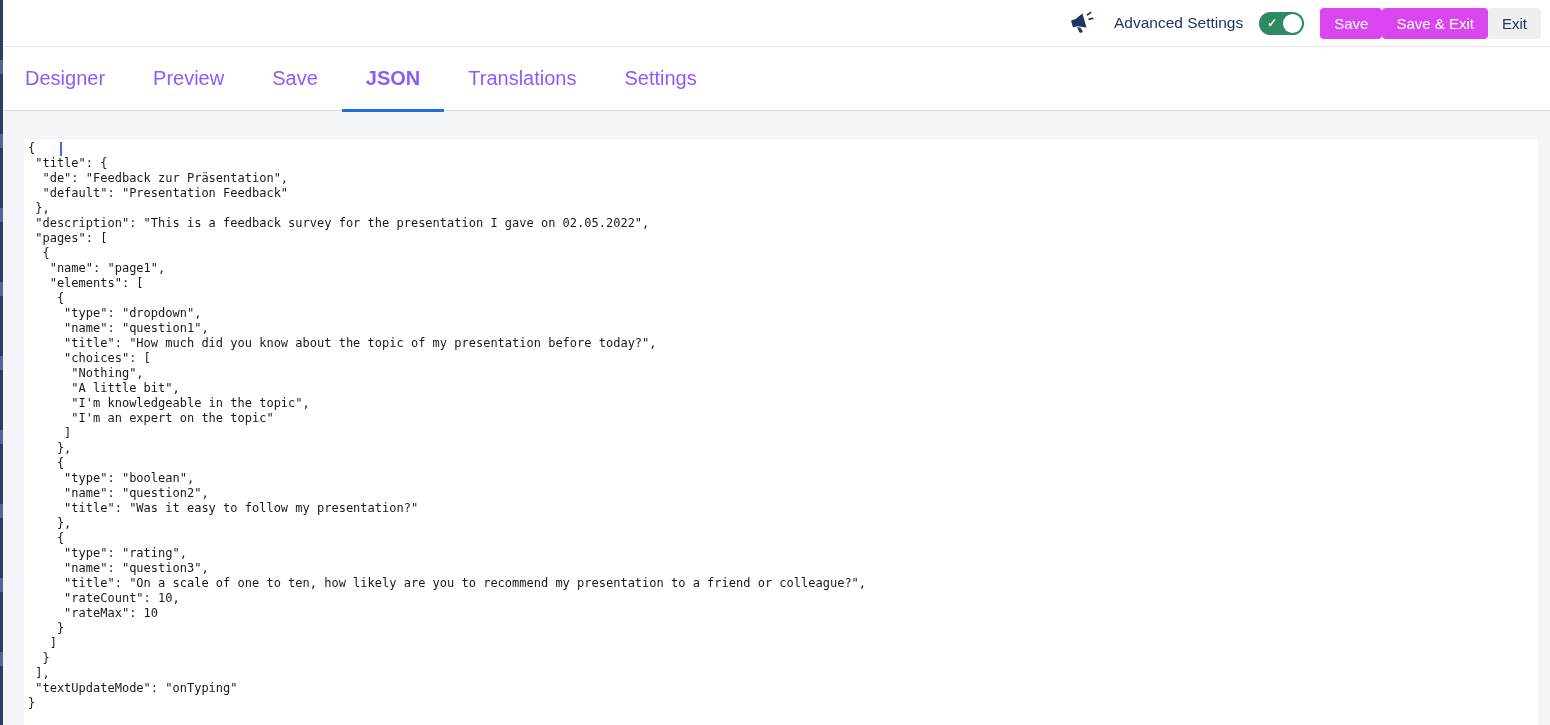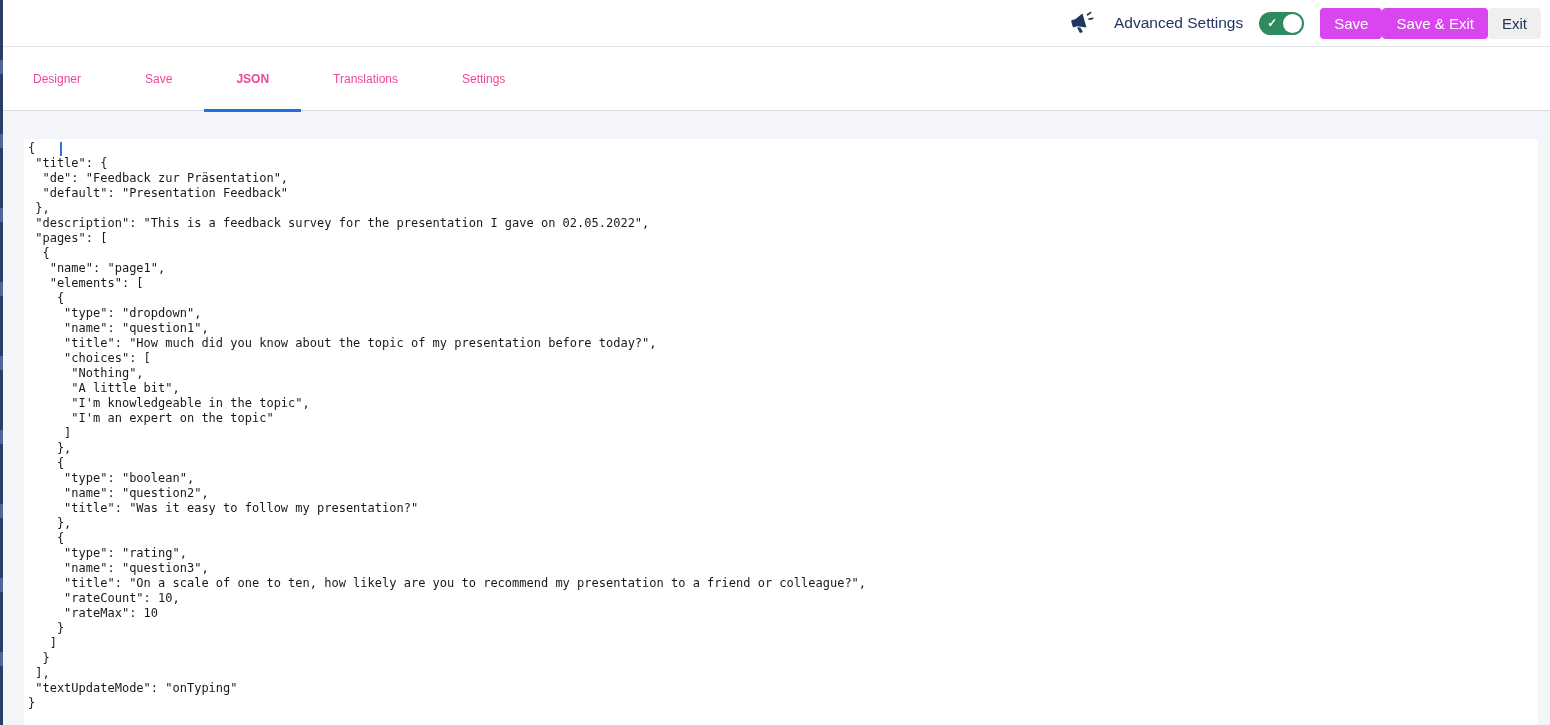--- a/index.html
+++ b/index.html
@@ -79,25 +79,25 @@
   
   .tabbar {
     height: 64px;
     background: #ffffff;
     border-bottom: 1px solid #d8dbe2;
     display: flex;
     align-items: stretch;
     padding-left: 1px;
   }
   .tab {
-    padding: 0 32px;
+    padding: 0 24px;
     display: flex;
     align-items: center;
-    font-size: 12px;
-    color: #ec4899;
+    font-size: 20px;
+    color: #8b5cf6;
     cursor: pointer;
     position: relative;
   }
   .tab.active { font-weight: bold; }
   .tab.active::after {
     content: "";
     position: absolute;
     left: 0; right: 0; bottom: -2px;
     height: 3px;
     background: #1f6fe0;
@@ -159,20 +159,21 @@
 
   <button class="btn btn-primary">Save</button>
 
   <button class="btn btn-primary">Save &amp; Exit</button>
 
   <button class="btn btn-neutral">Exit</button>
 </div>
 
 <div class="tabbar">
   <div class="tab">Designer</div>
+  <div class="tab">Preview</div>
   <div class="tab">Save</div>
   <div class="tab active">JSON</div>
   <div class="tab">Translations</div>
   <div class="tab">Settings</div>
 </div>
 
 <div class="content">
   <div class="editor-panel">
     <div class="cursor"></div>
     <pre class="code">{

